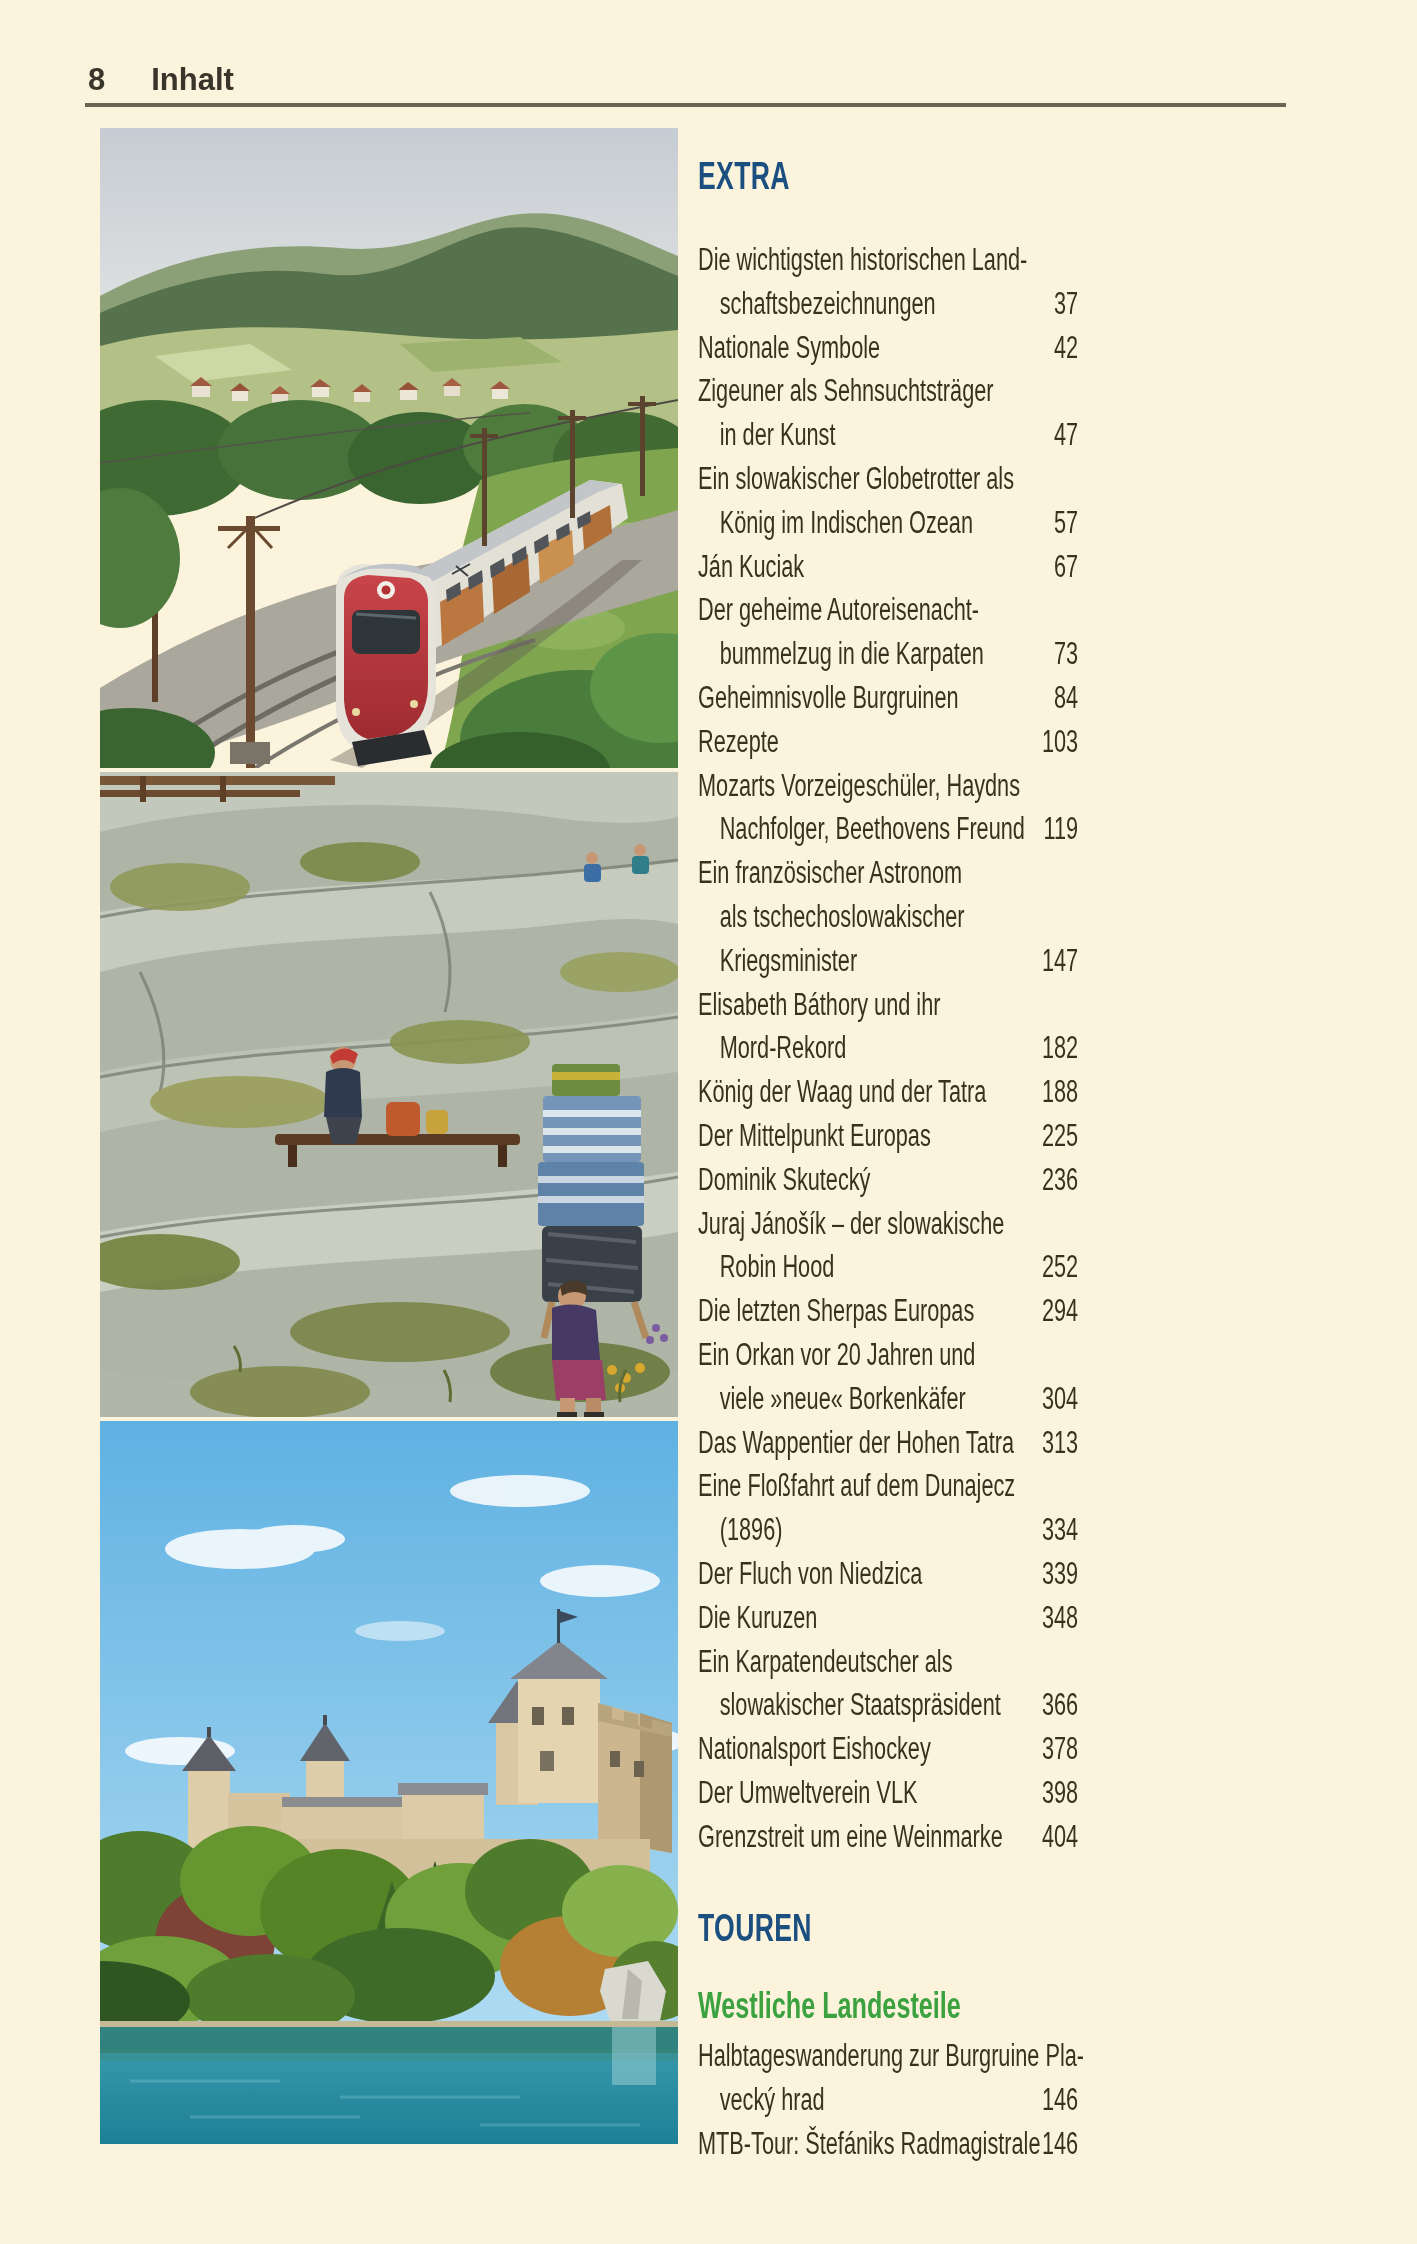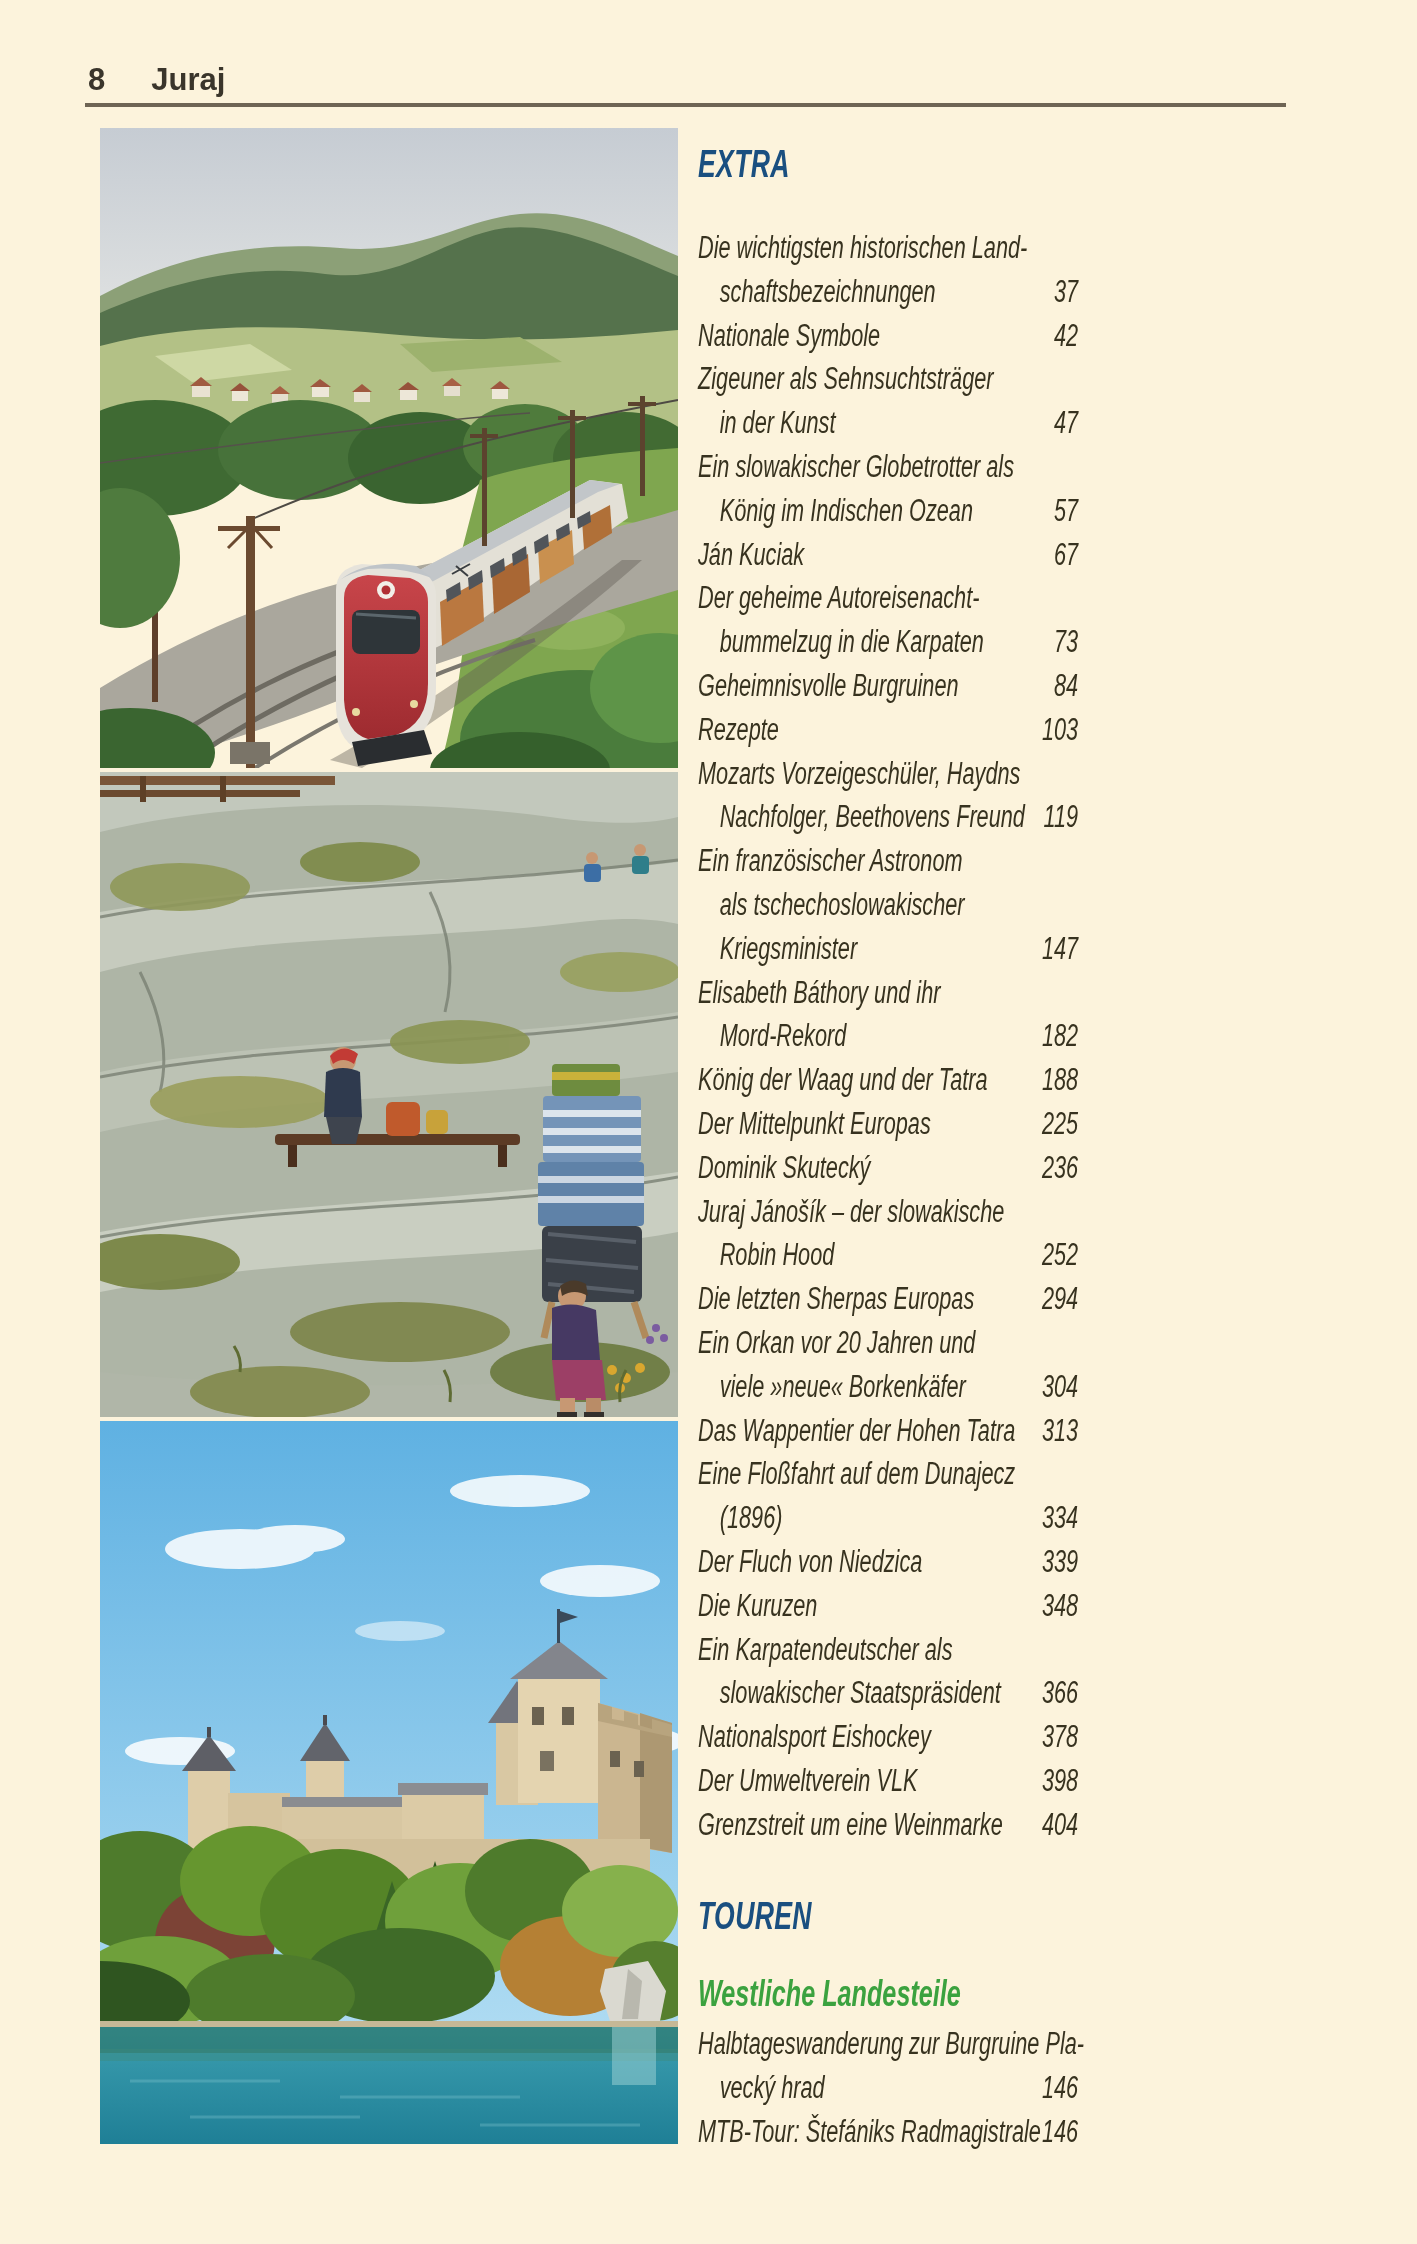--- a/index.html
+++ b/index.html
@@ -7,42 +7,42 @@
         font-family:"Liberation Sans",sans-serif;overflow:hidden;}
   
   .header{position:absolute;left:88px;top:64px;display:flex;gap:46px;
           font-size:31px;font-weight:bold;color:#3A352B;line-height:32px;}
   .rule{position:absolute;left:85px;top:103px;width:1201px;height:4px;background:#6E6454;}
   
   .photos{position:absolute;left:100px;top:128px;width:578px;}
   .photos figure{margin:0 0 4px 0;padding:0;display:block;}
   .photos svg{display:block;}
   
-  .toc{position:absolute;left:698px;top:144px;width:380px;font-style:italic;}
+  .toc{position:absolute;left:698px;top:156px;width:380px;}
   .toc-scale{width:543px;transform:scaleX(0.70);transform-origin:0 0;}
   .toc h2{font-size:38px;line-height:40px;font-weight:bold;color:#1A4F80;
           margin:0;letter-spacing:.5px;}
   .toc h2.touren{margin-top:50px;}
   .toc h3{font-size:36px;line-height:38px;font-weight:bold;color:#3BA23F;margin:39px 0 0 0;}
   .entries{margin-top:42px;}
   .entries.touren{margin-top:9px;}
   .entry{display:flex;align-items:flex-end;}
   .lines{flex:1 1 auto;min-width:0;}
   .line{display:block;white-space:nowrap;font-size:31px;line-height:43.8px;color:#37321F;}
   .line.cont{padding-left:31px;}
   .pg{flex:0 0 auto;width:84px;text-align:right;font-size:31px;line-height:43.8px;color:#37321F;}
 </style>
 </head>
 <body>
 
 <div class="page">
 
   <div class="header">
     <span>8</span>
-    <span>Juraj</span>
+    <span>Inhalt</span>
   </div>
   <div class="rule"></div>
 
   <div class="photos">
 
     <figure>
       <svg width="578" height="640" viewBox="0 0 578 640">
         <defs>
           <linearGradient id="sky1" x1="0" y1="0" x2="0" y2="1">
             <stop offset="0" stop-color="#C6CCD3"></stop>

